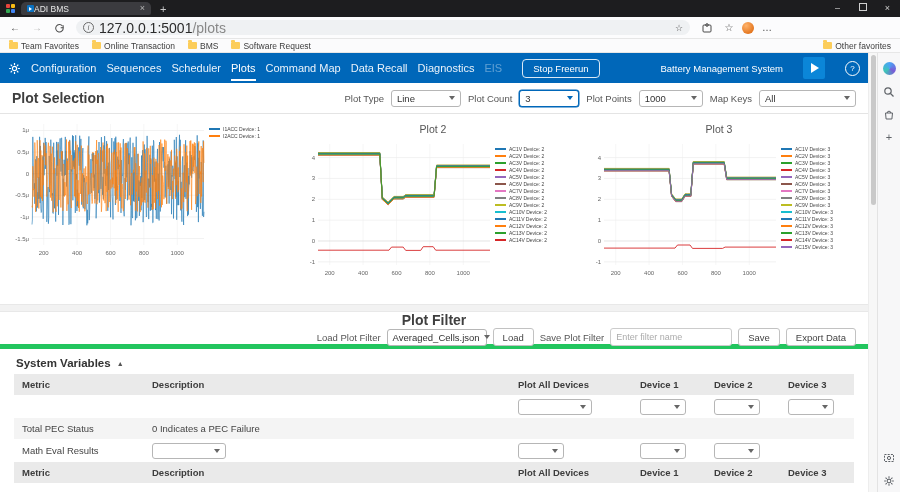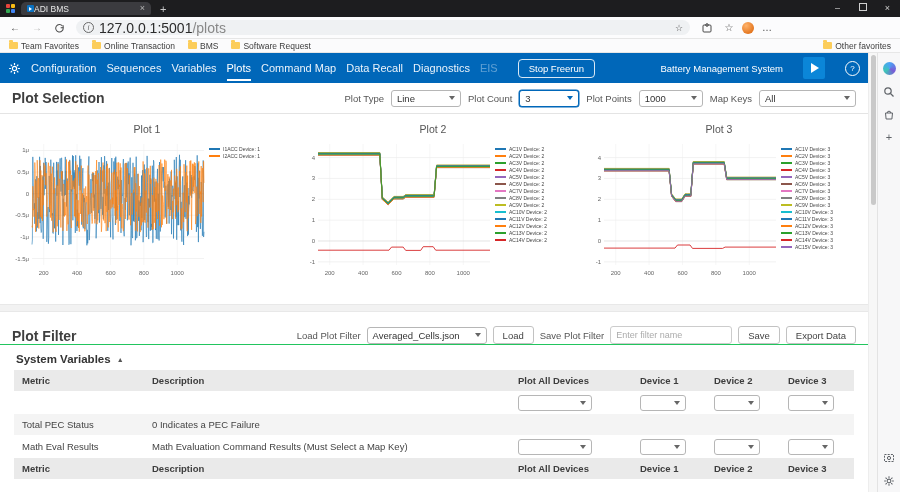--- a/index.html
+++ b/index.html
@@ -69,21 +69,21 @@
   .plots-row{display:flex;gap:6px;padding:4px 7px 2px;height:190px;box-sizing:border-box;}
   .plot-card{width:280px;flex:none;}
   .plot-title{text-align:center;font-size:10.5px;color:#555;padding:5px 0 3px;}
   .plot-body{display:flex;gap:2px;}
   .legend{width:74px;padding-top:7px;overflow:hidden;}
   .lg{display:flex;align-items:center;gap:3px;height:7px;}
   .lg .sw{width:11px;height:2px;flex:none;}
   .lg .lbl{font-size:5px;color:#444;white-space:nowrap;}
   .divider-band{height:6px;background:#f2f2f2;border-top:1px solid #e8e8e8;border-bottom:1px solid #e8e8e8;}
   
-  .plot-filter-bar{height:32px;display:flex;align-items:flex-end;padding:0 12px;border-bottom:1px solid #22c55e;}
+  .plot-filter-bar{height:32px;display:flex;align-items:center;padding:0 12px;border-bottom:5px solid #22c55e;flex-direction:column;}
   .pf-controls{margin-left:auto;display:flex;align-items:center;gap:6px;}
   .btn{background:#fff;border:1px solid #c2c2c2;border-radius:3px;font-size:9.5px;color:#444;padding:0 9px;height:18px;font-family:inherit;white-space:nowrap;}
   .txt{height:16px;border:1px solid #ccc;border-radius:3px;font-size:9px;padding:0 5px;width:110px;font-family:inherit;color:#333;box-sizing:content-box;}
   .txt::placeholder{color:#ababab;}
   
   .section-title{display:flex;align-items:center;gap:6px;padding:8px 16px 5px;font-size:11.5px;font-weight:bold;color:#333;}
   .caret-up{font-size:7px;color:#555;}
   .table{margin:0 14px;}
   .trow{display:grid;grid-template-columns:130px minmax(0,1fr) 122px 74px 74px 74px;align-items:center;}
   .thead{background:#eaeaea;}
@@ -177,21 +177,21 @@
         <svg width="13" height="13" viewBox="0 0 14 14">
             <g stroke="#fff" stroke-width="1.3" fill="none">
               <circle cx="7" cy="7" r="2.3"></circle>
               <path d="M7 1.2v2M7 10.8v2M1.2 7h2M10.8 7h2M2.9 2.9l1.4 1.4M9.7 9.7l1.4 1.4M11.1 2.9L9.7 4.3M4.3 9.7l-1.4 1.4"></path>
             </g>
           </svg>
       </span>
       <nav id="nav-menu">
           <div class="nav-item">Configuration</div>
           <div class="nav-item">Sequences</div>
-          <div class="nav-item">Variables</div>
+          <div class="nav-item">Scheduler</div>
           <div class="nav-item active">Plots</div>
           <div class="nav-item">Command Map</div>
           <div class="nav-item">Data Recall</div>
           <div class="nav-item">Diagnostics</div>
           <div class="nav-item disabled">EIS</div>
         </nav>
       <button class="stop-btn">Stop Freerun</button>
       <div class="nav-right">
         <span class="app-title">Battery Management System</span>
         <span class="adi-logo">
@@ -222,21 +222,20 @@
           <label>Map Keys</label>
           <div class="sel" style="width: 97px;">
             <span>All</span>
             <i class="caret"></i>
           </div>
         </div>
     </div>
 
     <div id="plots" class="plots-row">
         <div class="plot-card">
-          <div class="plot-title">Plot 1</div>
           <div class="plot-body">
             <svg width="200" height="140">
               <line x1="36.689320388349515" x2="36.689320388349515" y1="6" y2="127" stroke="#f2f2f2" stroke-width="0.7"></line>
               <text x="36.689320388349515" y="137" text-anchor="middle" font-size="6" fill="#666">200</text>
               <line x1="70.0873786407767" x2="70.0873786407767" y1="6" y2="127" stroke="#f2f2f2" stroke-width="0.7"></line>
               <text x="70.0873786407767" y="137" text-anchor="middle" font-size="6" fill="#666">400</text>
               <line x1="103.48543689320388" x2="103.48543689320388" y1="6" y2="127" stroke="#f2f2f2" stroke-width="0.7"></line>
               <text x="103.48543689320388" y="137" text-anchor="middle" font-size="6" fill="#666">600</text>
               <line x1="136.88349514563106" x2="136.88349514563106" y1="6" y2="127" stroke="#f2f2f2" stroke-width="0.7"></line>
               <text x="136.88349514563106" y="137" text-anchor="middle" font-size="6" fill="#666">800</text>
@@ -476,21 +475,21 @@
             </div>
           </div>
         </div>
       </div>
     <div class="divider-band"></div>
 
     <div class="plot-filter-bar">
       <h2>Plot Filter</h2>
       <div class="pf-controls">
         <label>Load Plot Filter</label>
-        <div class="sel" style="width:120px">
+        <div class="sel" style="width:100px">
             <span>Averaged_Cells.json</span>
             <i class="caret"></i>
           </div>
         <button class="btn">Load</button>
         <label>Save Plot Filter</label>
         <input class="txt" placeholder="Enter filter name" style="">
         <button class="btn">Save</button>
         <button class="btn">Export Data</button>
       </div>
     </div>
@@ -532,21 +531,20 @@
           <div class="trow alt">
             <div class="tcell">Total PEC Status</div>
             <div class="tcell">0 Indicates a PEC Failure</div>
             <div class="tcell selcell"></div>
             <div class="tcell selcell"></div>
             <div class="tcell selcell"></div>
             <div class="tcell selcell"></div>
           </div>
           <div class="trow">
             <div class="tcell">Math Eval Results</div>
-            <div class="tcell">Math Evaluation Command Results (Must Select a Map Key)</div>
             <div class="tcell selcell"><div class="sel sel-w">
                 <span></span>
                 <i class="caret"></i>
               </div></div>
             <div class="tcell selcell"><div class="sel sel-n">
                 <span></span>
                 <i class="caret"></i>
               </div></div>
             <div class="tcell selcell"><div class="sel sel-n">
                 <span></span>

